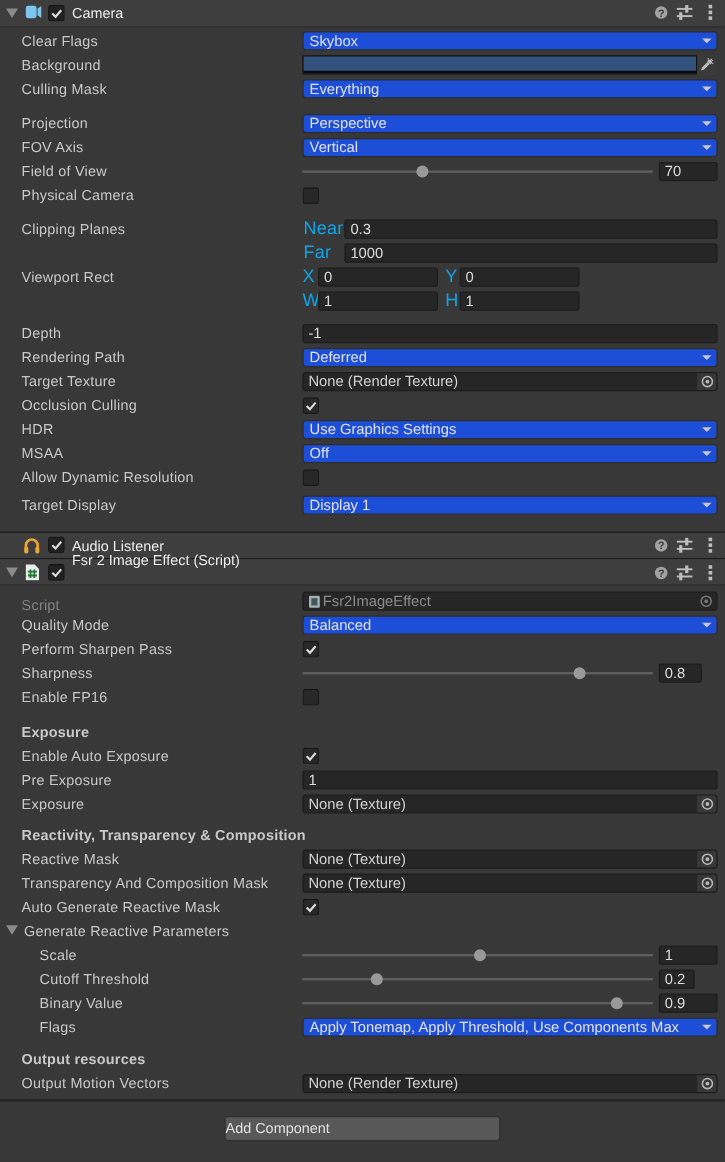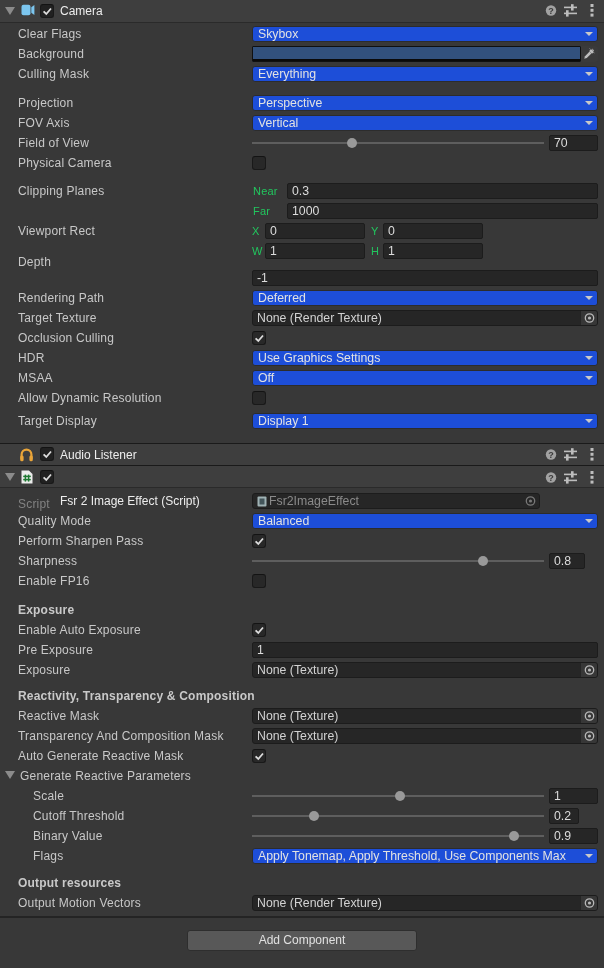--- a/index.html
+++ b/index.html
@@ -9,21 +9,21 @@
 .hdr{position:absolute;left:0;width:604px;height:22px;background:#3e3e3e}
 .hname{position:absolute;left:60px;top:0;height:22px;line-height:22px;font-size:12px;font-weight:normal;color:#ededed;white-space:nowrap}
 .dd{position:absolute;background:#1d4ed8;border:1px solid #2c2c2c;border-radius:3px;height:16px;font-size:12.3px;color:#e2e2e2;line-height:14px;padding-left:5px;white-space:nowrap;overflow:hidden}
 .caret{position:absolute;right:4px;top:5px;width:0;height:0;border-left:4px solid transparent;border-right:4px solid transparent;border-top:4px solid #c9c9c9}
 .inp{position:absolute;background:#262626;border:1px solid #1c1c1c;border-radius:2px;height:16px;font-size:12.3px;color:#dcdcdc;line-height:14px;padding-left:4px;white-space:nowrap}
 .obj{position:absolute;background:#262626;border:1px solid #1c1c1c;border-radius:3px;height:16px;font-size:12.3px;color:#d2d2d2;line-height:14px;padding-left:4px;white-space:nowrap}
 .pick{position:absolute;right:0;top:0;width:17px;height:14px;background:#373737;border-left:1px solid #252525;border-radius:0 2px 2px 0}
 .cb{position:absolute;width:14px;height:14px;background:#282828;border:1px solid #191919;border-top-color:#131313;border-radius:3px}
 .track{position:absolute;height:2px;background:#5e5e5e}
 .thumb{position:absolute;width:10px;height:10px;border-radius:50%;background:#999}
-.mini{position:absolute;height:20px;line-height:20px;font-size:11px;letter-spacing:0.2px;color:#22c55e;white-space:nowrap}
+.mini{position:absolute;height:20px;line-height:20px;font-size:15px;letter-spacing:0.2px;color:#0ea5e9;white-space:nowrap}
 .tri{position:absolute;width:0;height:0;border-left:5px solid transparent;border-right:5px solid transparent;border-top:8px solid #8b8b8b}
 svg{position:absolute;display:block}
 </style></head>
 <body>
 
 <div class="hdr" style="top:0;border-bottom:1px solid #2a2a2a;height:23px"></div>
 <div class="tri" style="left:5px;top:7px"></div>
 <svg style="left:21px;top:4px" width="14" height="12" viewBox="0 0 14 12">
     <rect x="0.5" y="0.8" width="9" height="10.4" rx="2" fill="#7cc6ef"></rect>
     <path d="M10.3 3.2 L13.4 1 V11 L10.3 8.8 Z" fill="#7cc6ef"></path>
@@ -81,21 +81,21 @@
 <div class="inp" style="left:287px;top:203px;width:311px">1000</div>
 <div class="lbl" style="top:221px">Viewport Rect</div>
 <div class="mini" style="left:252px;top:221px">X</div>
 <div class="inp" style="left:265px;top:223px;width:100px">0</div>
 <div class="mini" style="left:371px;top:221px">Y</div>
 <div class="inp" style="left:383px;top:223px;width:100px">0</div>
 <div class="mini" style="left:252px;top:241px">W</div>
 <div class="inp" style="left:265px;top:243px;width:100px">1</div>
 <div class="mini" style="left:371px;top:241px">H</div>
 <div class="inp" style="left:383px;top:243px;width:100px">1</div>
-<div class="lbl" style="top:252px">Depth</div>
+<div class="lbl" style="top:268px">Depth</div>
 <div class="inp" style="left:252px;top:270px;width:346px">-1</div>
 <div class="lbl" style="top:288px">Rendering Path</div>
 <div class="dd" style="left:252px;top:290px;width:346px">Deferred<div class="caret"></div></div>
 <div class="lbl" style="top:308px">Target Texture</div>
 <div class="obj" style="left:252px;top:310px;width:346px">None (Render Texture)<div class="pick">
       <svg width="17" height="14" viewBox="0 0 17 14">
         <circle cx="8.5" cy="7" r="4.2" stroke="#b8b8b8" stroke-width="1.3" fill="none"></circle>
         <circle cx="8.5" cy="7" r="1.6" fill="#b8b8b8"></circle>
       </svg>
     </div></div>
@@ -151,39 +151,39 @@
       <line x1="7.6" y1="4.6" x2="7.6" y2="11.6"></line>
       <line x1="2.2" y1="6.4" x2="9.8" y2="6.4"></line>
       <line x1="2.2" y1="9.6" x2="9.8" y2="9.6"></line>
     </g>
   </svg>
 <div class="cb" style="left:40px;top:470px;background:#212121">
     <svg width="14" height="14" style="left:-1px;top:-1px">
       <path d="M3.6 7.3 L6.3 10 L11 4.5" stroke="#dcdcdc" stroke-width="1.8" fill="none"></path>
     </svg>
   </div>
-<div class="hname" style="top:490px">Fsr 2 Image Effect (Script)</div>
+<div class="hname" style="top:456px">Fsr 2 Image Effect (Script)</div>
 <svg style="left:543px;top:470px" width="55" height="16" viewBox="0 0 55 16">
     <circle cx="8" cy="7.5" r="5.2" fill="#a2a2a2"></circle>
     <text x="8" y="10.9" font-size="9" font-weight="bold" fill="#3a3a3a" text-anchor="middle" font-family="Liberation Sans">?</text>
     <g fill="#bdbdbd">
       <rect x="21" y="3.6" width="13" height="1.6"></rect>
       <rect x="28" y="1.2" width="2.6" height="6.4"></rect>
       <rect x="21" y="9.6" width="13" height="1.6"></rect>
       <rect x="23" y="7.2" width="2.6" height="6.4"></rect>
     </g>
     <g fill="#bdbdbd">
       <rect x="47.5" y="1" width="3" height="3"></rect>
       <rect x="47.5" y="5.8" width="3" height="3"></rect>
       <rect x="47.5" y="10.6" width="3" height="3"></rect>
     </g>
   </svg>
 
 <div class="lbl dim" style="top:494px">Script</div>
-<div class="obj" style="left:252px;top:493px;width:288px;color:#8a8a8a;padding-left:16px">Fsr2ImageEffect<svg style="left:4px;top:2px" width="10" height="11" viewBox="0 0 10 11">
+<div class="obj" style="left:252px;top:493px;width:346px;color:#8a8a8a;padding-left:16px">Fsr2ImageEffect<svg style="left:4px;top:2px" width="10" height="11" viewBox="0 0 10 11">
       <rect x="0.5" y="0.5" width="9" height="10" rx="1" fill="#9fb2b4"></rect>
       <rect x="2.5" y="2.5" width="5" height="6" fill="#43555a"></rect>
     </svg><div class="pick" style="background:transparent;border-left:none">
       <svg width="17" height="14" viewBox="0 0 17 14">
         <circle cx="8.5" cy="7" r="4.2" stroke="#787878" stroke-width="1.3" fill="none"></circle>
         <circle cx="8.5" cy="7" r="1.6" fill="#787878"></circle>
       </svg>
     </div></div>
 <div class="lbl" style="top:511px">Quality Mode</div>
 <div class="dd" style="left:252px;top:513px;width:346px">Balanced<div class="caret"></div></div>
@@ -254,13 +254,13 @@
 <div class="dd" style="left:252px;top:848px;width:346px">Apply Tonemap, Apply Threshold, Use Components Max<div class="caret"></div></div>
 <div class="lbl bold" style="top:873px">Output resources</div>
 <div class="lbl" style="top:893px">Output Motion Vectors</div>
 <div class="obj" style="left:252px;top:895px;width:346px">None (Render Texture)<div class="pick">
       <svg width="17" height="14" viewBox="0 0 17 14">
         <circle cx="8.5" cy="7" r="4.2" stroke="#b8b8b8" stroke-width="1.3" fill="none"></circle>
         <circle cx="8.5" cy="7" r="1.6" fill="#b8b8b8"></circle>
       </svg>
     </div></div>
 <div style="position:absolute;left:0;top:916px;width:604px;height:2px;background:#242424"></div>
-<div style="position:absolute;left:187px;top:930px;width:230px;height:21px;background:#585858;border:1px solid #2e2e2e;border-radius:3px;text-align:center;line-height:19px;font-size:12px;color:#e0e0e0">Add Component</div>
+<div style="position:absolute;left:187px;top:930px;width:230px;height:21px;background:#585858;border:1px solid #2e2e2e;border-radius:3px;line-height:19px;font-size:12px;color:#e0e0e0">Add Component</div>
 
 </body></html>

